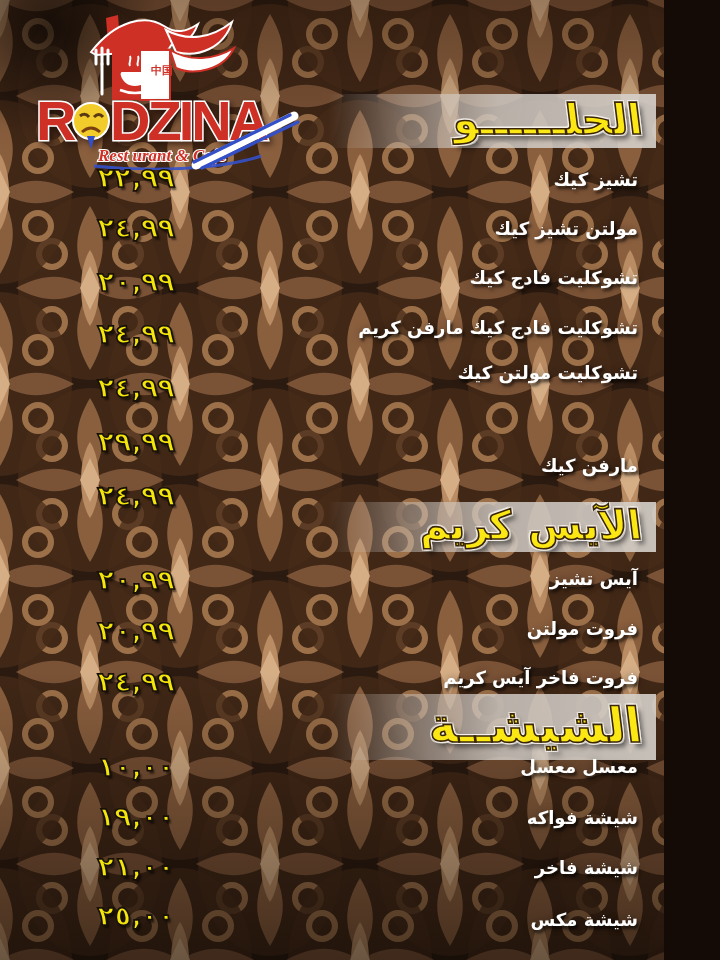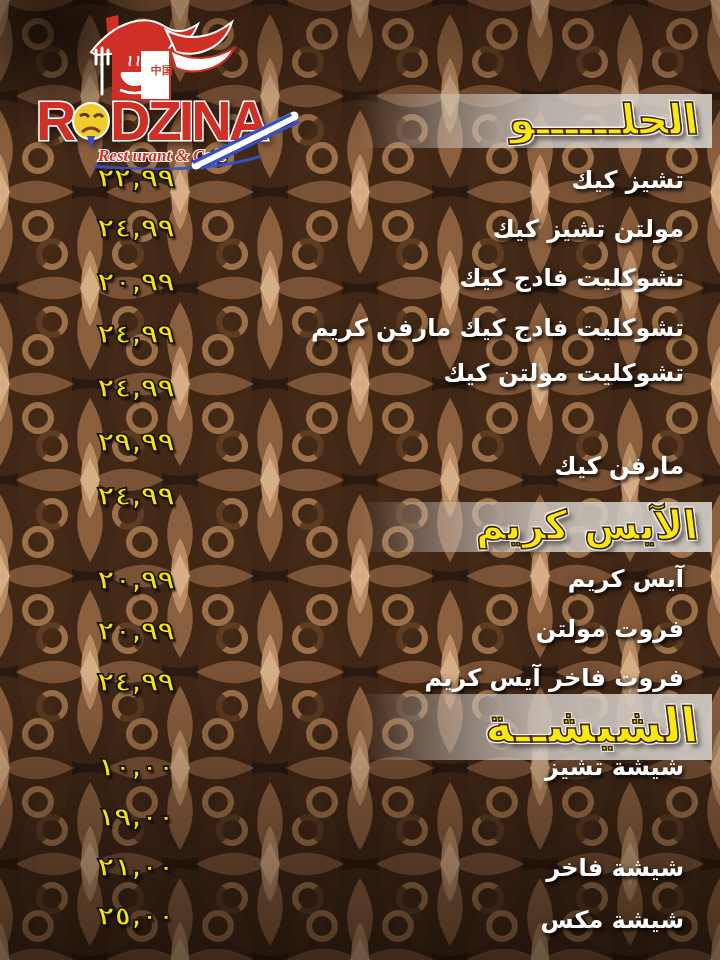--- a/index.html
+++ b/index.html
@@ -1,17 +1,17 @@
 <!DOCTYPE html>
 <html lang="ar"><head>
 <meta charset="utf-8">
 <style>
   html,body{margin:0;padding:0;background:#140b06;}
   body{width:720px;height:960px;overflow:hidden;font-family:"DejaVu Sans",sans-serif;}
-  .stage{position:relative;width:720px;height:960px;overflow:hidden;}
+  .stage{position:relative;width:664px;height:960px;overflow:hidden;}
 
   .bg-svg{position:absolute;inset:0;display:block;}
 
   .vignette{position:absolute;inset:0;pointer-events:none;
     background:
       radial-gradient(circle 150px at 52px 30px, rgba(0,0,0,.58), rgba(0,0,0,0) 72%),
       linear-gradient(to bottom, rgba(25,12,5,.32), rgba(0,0,0,0) 16%, rgba(0,0,0,0) 70%, rgba(8,4,2,.52) 100%),
       radial-gradient(ellipse 140% 120% at 50% 45%, rgba(0,0,0,0) 58%, rgba(10,5,2,.38) 100%);
   }
 
@@ -30,22 +30,22 @@
     direction:rtl;white-space:nowrap;font-weight:bold;color:#fbe714;
     -webkit-text-stroke:1.6px #3a2606;
     text-shadow:
       -2px 0 0 rgba(248,246,240,.62), 2px 0 0 rgba(248,246,240,.62),
       0 -2px 0 rgba(248,246,240,.62), 0 2px 0 rgba(248,246,240,.62),
       -2px -2px 0 rgba(248,246,240,.62), 2px 2px 0 rgba(248,246,240,.62),
       -2px 2px 0 rgba(248,246,240,.62), 2px -2px 0 rgba(248,246,240,.62),
       4px 5px 5px rgba(0,0,0,.5);
   }
 
-  .item-name{position:absolute;right:36px;direction:rtl;white-space:nowrap;
-    color:#ffffff;font-size:24px;font-weight:bold;line-height:34px;
+  .item-name{position:absolute;right:26px;direction:rtl;white-space:nowrap;
+    color:#ffffff;font-size:18px;font-weight:bold;line-height:34px;
     text-shadow:2px 3px 3px rgba(0,0,0,.65), 0 0 8px rgba(0,0,0,.35);}
   .item-price{position:absolute;left:58px;width:156px;text-align:center;direction:rtl;
     color:#f4e60c;font-size:27px;font-weight:bold;line-height:34px;
     -webkit-text-stroke:1.7px #171007;
     text-shadow:2px 3px 2px rgba(0,0,0,.55);
     transform:skewX(5deg);}
 </style>
 </head>
 <body>
 
@@ -136,31 +136,32 @@
   <div class="item-price" style="top:317px">٢٤,٩٩</div>
   <div class="item-name" style="top:356px">تشوكليت مولتن كيك</div>
   <div class="item-price" style="top:371px">٢٤,٩٩</div>
   <div class="item-price" style="top:425px">٢٩,٩٩</div>
   <div class="item-name" style="top:449px">مارفن كيك</div>
   <div class="item-price" style="top:479px">٢٤,٩٩</div>
 
   <div class="band" style="top:502px;height:50px">
     <h2 class="band-title" style="font-size:40px">الآيس كريم</h2>
   </div>
-  <div class="item-name" style="top:562px">آيس كريم</div>
+  <div class="item-name" style="top:562px">آيس تشيز</div>
   <div class="item-price" style="top:563px">٢٠,٩٩</div>
   <div class="item-name" style="top:612px">فروت مولتن</div>
   <div class="item-price" style="top:614px">٢٠,٩٩</div>
   <div class="item-name" style="top:661px">فروت فاخر آيس كريم</div>
   <div class="item-price" style="top:665px">٢٤,٩٩</div>
 
   <div class="band" style="top:694px;height:66px">
     <h2 class="band-title" style="font-size:48px">الشيشــة</h2>
   </div>
-  <div class="item-name" style="top:750px">شيشة تشيز</div>
+  <div class="item-name" style="top:750px">معسل معسل</div>
   <div class="item-price" style="top:750px">١٠,٠٠</div>
+  <div class="item-name" style="top:801px">شيشة فواكه</div>
   <div class="item-price" style="top:800px">١٩,٠٠</div>
   <div class="item-name" style="top:851px">شيشة فاخر</div>
   <div class="item-price" style="top:850px">٢١,٠٠</div>
   <div class="item-name" style="top:903px">شيشة مكس</div>
   <div class="item-price" style="top:899px">٢٥,٠٠</div>
 
 </div>
 
 </body></html>

